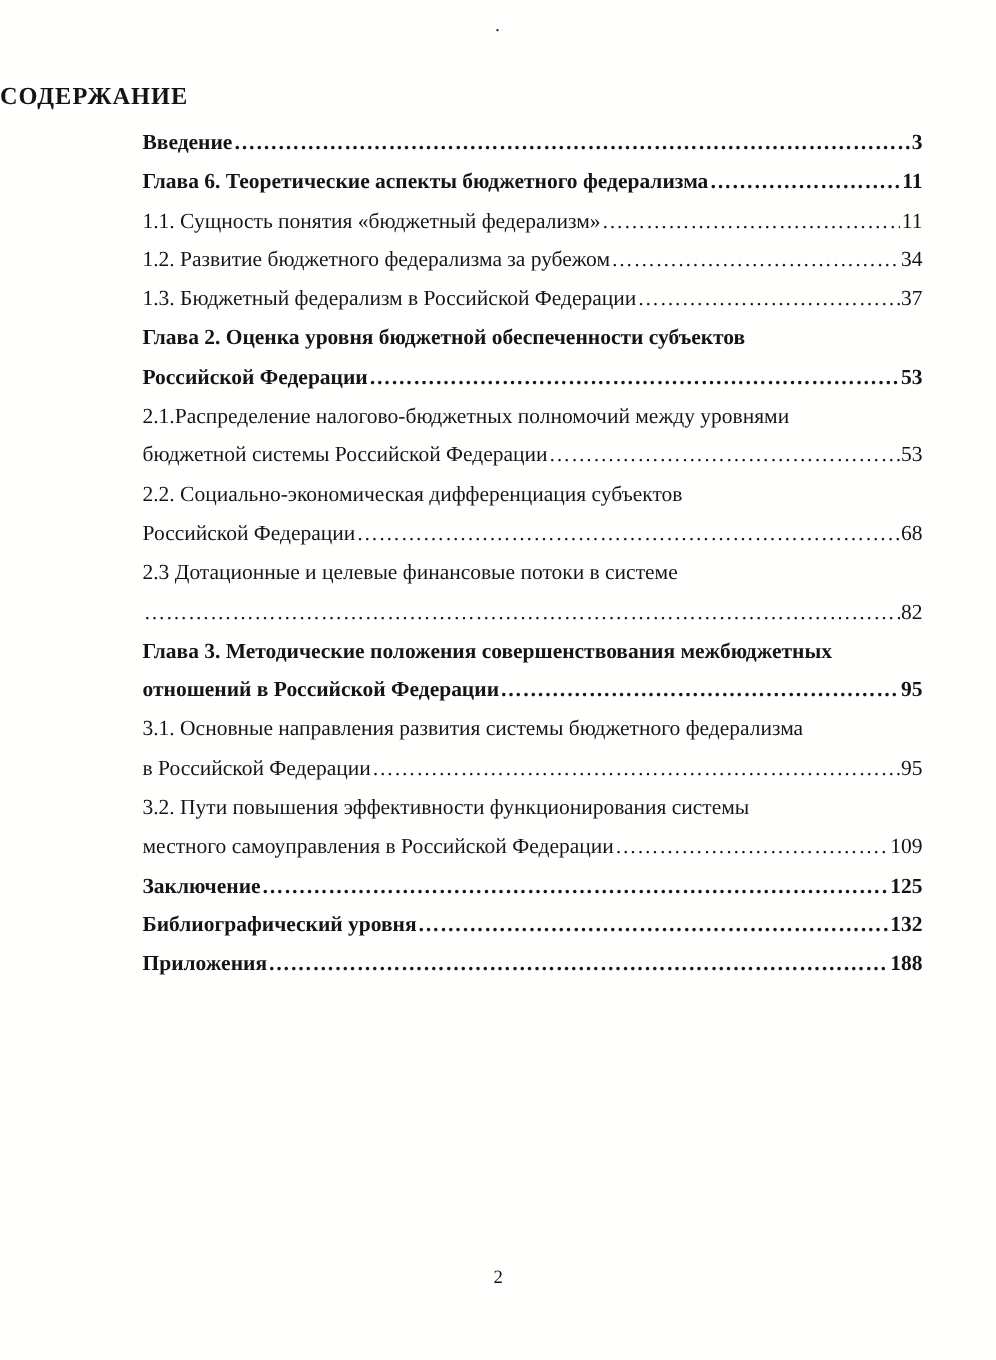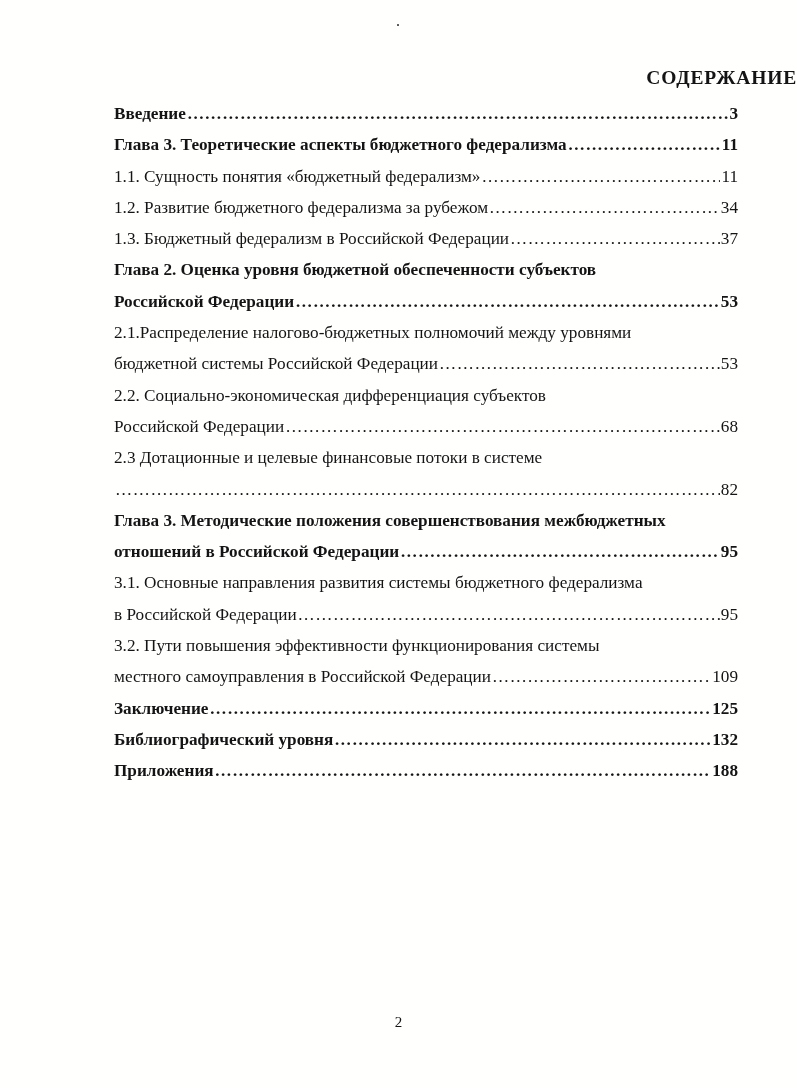--- a/index.html
+++ b/index.html
@@ -21,21 +21,21 @@
     top: 12px;
     left: 396px;
     font-size: 16px;
     color: #2a2a2a;
   }
   .title {
     position: absolute;
     top: 67px;
     left: 0;
     width: 100%;
-    text-align: right;
+    text-align: left;
     font-weight: bold;
     font-size: 19.5px;
     letter-spacing: 0.8px;
   }
   .toc {
     position: absolute;
     top: 104px;
     left: 114px;
     width: 624px;
   }
@@ -81,21 +81,21 @@
 
   <div class="title">СОДЕРЖАНИЕ</div>
 
   <div class="toc" id="toc">
       <div class="toc-line bold">
     <span class="toc-label">Введение</span>
     <span class="toc-dots">………………………………………………………………………………………………………………………………………………………………</span>
     <span class="toc-page">3</span>
   </div>
       <div class="toc-line bold">
-    <span class="toc-label">Глава 3. Теоретические аспекты бюджетного федерализма</span>
+    <span class="toc-label">Глава 6. Теоретические аспекты бюджетного федерализма</span>
     <span class="toc-dots">………………………………………………………………………………………………………………………………………………………………</span>
     <span class="toc-page">11</span>
   </div>
       <div class="toc-line">
     <span class="toc-label">1.1.  Сущность  понятия «бюджетный федерализм»</span>
     <span class="toc-dots">………………………………………………………………………………………………………………………………………………………………</span>
     <span class="toc-page">11</span>
   </div>
       <div class="toc-line">
     <span class="toc-label">1.2.  Развитие бюджетного федерализма за рубежом</span>

